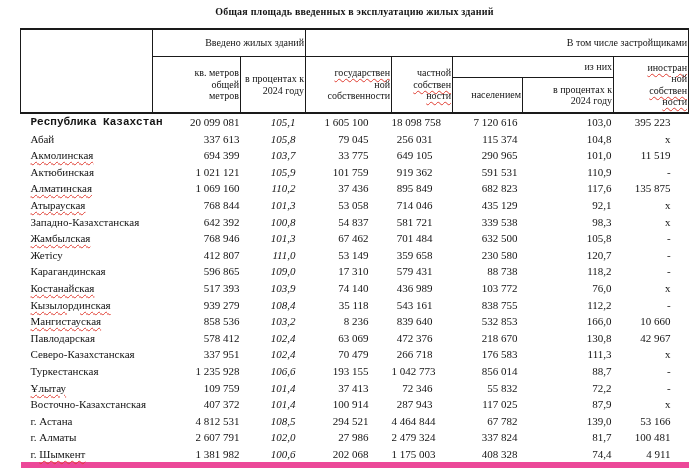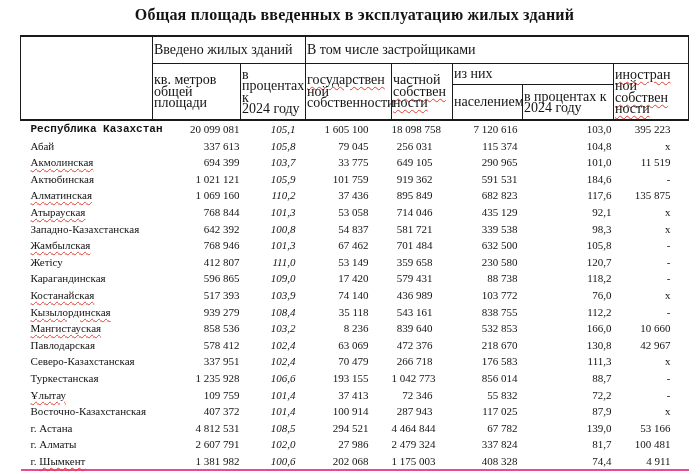--- a/index.html
+++ b/index.html
@@ -1,26 +1,26 @@
 <!DOCTYPE html>
 <html><head>
 <meta charset="utf-8">
 <style>
   html,body{margin:0;padding:0;background:#ffffff;}
   body{width:700px;height:474px;overflow:hidden;font-family:"Liberation Serif","DejaVu Serif",serif;color:#141414;}
-  .title{width:604px;box-sizing:border-box;padding:6px 0 0 105px;text-align:center;font-size:16px;font-weight:bold;letter-spacing:.2px;}
+  .title{width:604px;box-sizing:border-box;padding:6px 0 0 105px;text-align:center;font-size:10px;font-weight:bold;letter-spacing:.2px;}
   table{width:668px;margin:11px 0 0 20px;border-collapse:collapse;table-layout:fixed;}
-  thead th{border:1px solid #1a1a1a;font-weight:normal;font-size:14px;line-height:11.5px;text-align:left;vertical-align:middle;padding:2px 1px;}
+  thead th{border:1px solid #1a1a1a;font-weight:normal;font-size:10px;line-height:11.5px;text-align:right;vertical-align:middle;padding:2px 1px;}
   table{border-top:2px solid #1a1a1a;}
   thead tr.group-row th{height:22px;}
   thead tr.ofwhich-row th{height:16px;}
   thead tr.leaf-row th{height:30px;}
   tbody td{border:none;font-size:11px;height:16.6px;line-height:16.6px;padding:0;white-space:nowrap;vertical-align:middle;}
   tbody tr:first-child td{border-top:2px solid #1a1a1a;}
-  tbody tr:last-child td{border-bottom:2px solid #ec4899;}
+  tbody tr:last-child td{border-bottom:6px solid #ec4899;}
   td.region{text-align:left;padding-left:10px;}
   td.bold{font-weight:bold;font-family:Liberation Mono, monospace;}
   td.num{text-align:right;}
   td.c2{padding-right:1px;}
   td.c3{padding-right:10px;font-style:italic;}
   td.c4{padding-right:23px;}
   td.c5{padding-right:20px;}
   td.c6{padding-right:5px;margin-top:40px;}
   td.c7{padding-right:2px;}
   td.c8{padding-right:18px;}
@@ -46,21 +46,21 @@
   <thead>
     <tr class="group-row">
       <th rowspan="3"></th>
       <th colspan="2">Введено жилых зданий</th>
       <th colspan="5">В том числе застройщиками</th>
     </tr>
     <tr class="ofwhich-row">
       <th rowspan="2">
           <span class="hl"><span>кв. метров</span></span>
           <span class="hl"><span>общей</span></span>
-          <span class="hl"><span>площади</span></span>
+          <span class="hl"><span>метров</span></span>
         </th>
       <th rowspan="2">
           <span class="hl"><span>в процентах к</span></span>
           <span class="hl"><span>2024 году</span></span>
         </th>
       <th rowspan="2">
           <span class="hl"><span class="sp">государствен</span></span>
           <span class="hl"><span>ной</span></span>
           <span class="hl"><span>собственности</span></span>
         </th>
@@ -118,21 +118,21 @@
         <td class="num c7">101,0</td>
         <td class="num c8">11 519</td>
       </tr>
       <tr>
         <td class="region"><span>Актюбинская</span></td>
         <td class="num c2">1 021 121</td>
         <td class="num c3">105,9</td>
         <td class="num c4">101 759</td>
         <td class="num c5">919 362</td>
         <td class="num c6">591 531</td>
-        <td class="num c7">184,6</td>
+        <td class="num c7">110,9</td>
         <td class="num c8">-</td>
       </tr>
       <tr>
         <td class="region"><span class="sp">Алматинская</span></td>
         <td class="num c2">1 069 160</td>
         <td class="num c3">110,2</td>
         <td class="num c4">37 436</td>
         <td class="num c5">895 849</td>
         <td class="num c6">682 823</td>
         <td class="num c7">117,6</td>
@@ -175,21 +175,21 @@
         <td class="num c4">53 149</td>
         <td class="num c5">359 658</td>
         <td class="num c6">230 580</td>
         <td class="num c7">120,7</td>
         <td class="num c8">-</td>
       </tr>
       <tr>
         <td class="region"><span>Карагандинская</span></td>
         <td class="num c2">596 865</td>
         <td class="num c3">109,0</td>
-        <td class="num c4">17 420</td>
+        <td class="num c4">17 310</td>
         <td class="num c5">579 431</td>
         <td class="num c6">88 738</td>
         <td class="num c7">118,2</td>
         <td class="num c8">-</td>
       </tr>
       <tr>
         <td class="region"><span class="sp">Костанайская</span></td>
         <td class="num c2">517 393</td>
         <td class="num c3">103,9</td>
         <td class="num c4">74 140</td>

